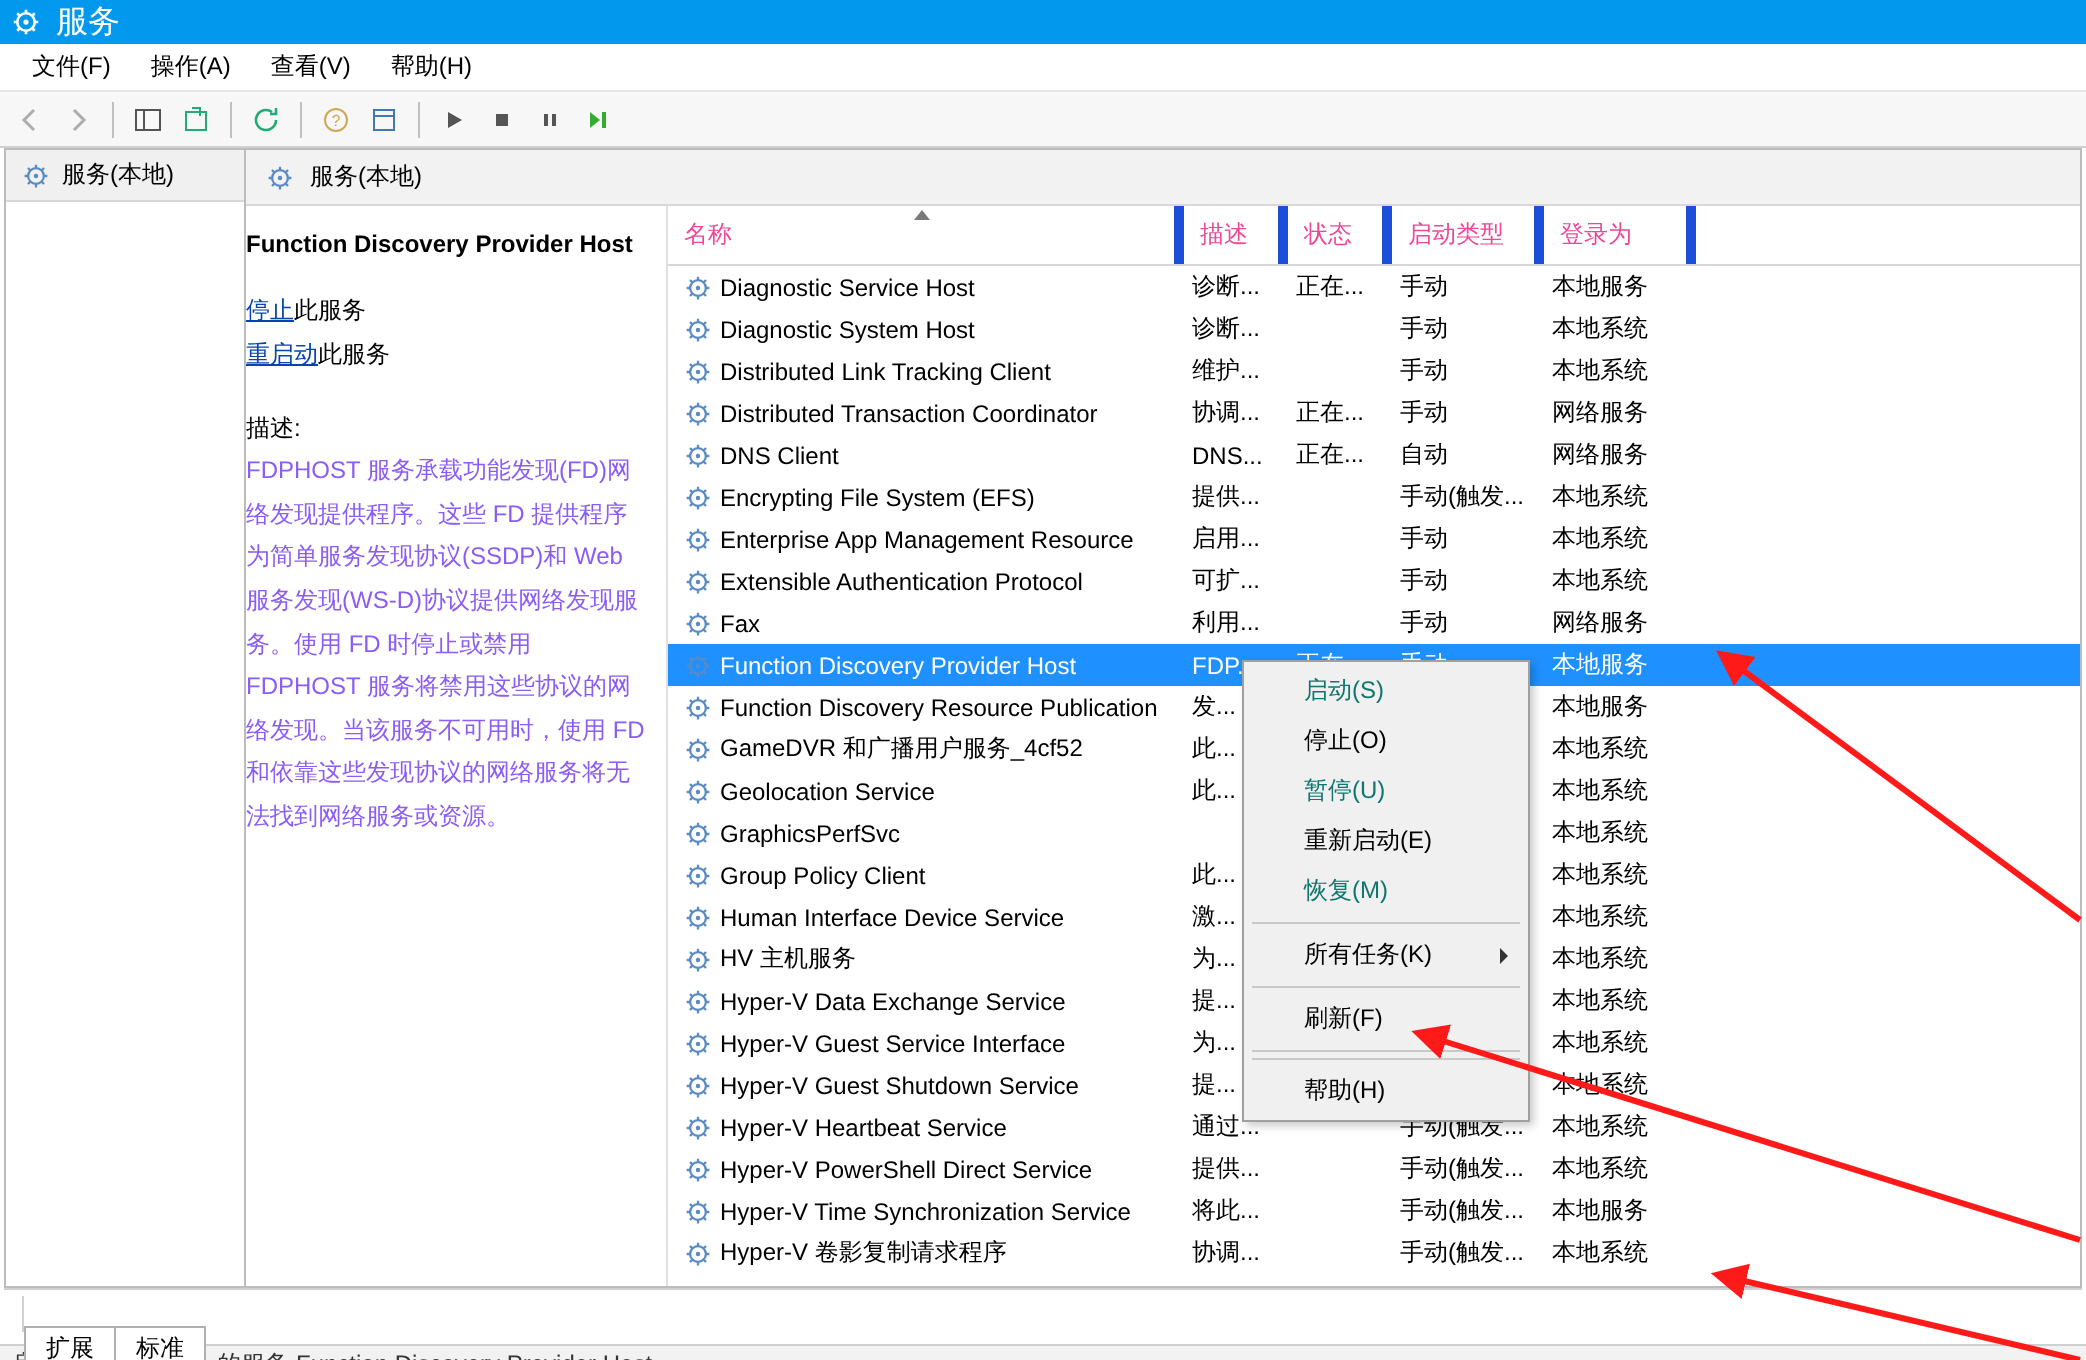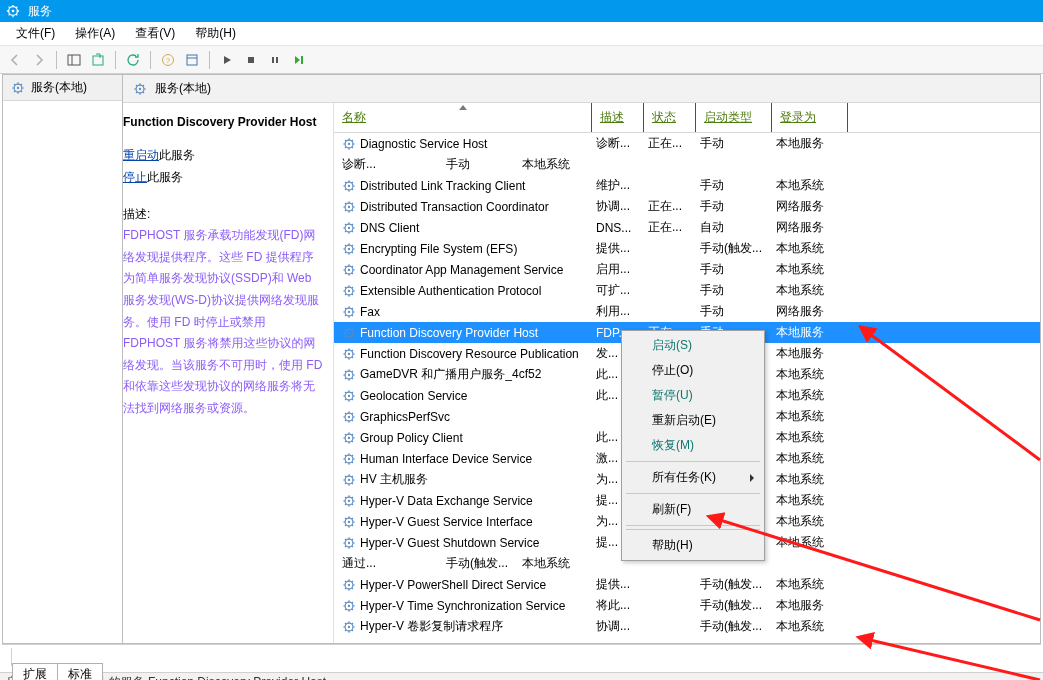--- a/index.html
+++ b/index.html
@@ -1,20 +1,20 @@
 <!DOCTYPE html>
 <html><head>
 <meta charset="utf-8">
 <style>
 * { box-sizing: border-box; margin: 0; padding: 0; font-family: "Microsoft YaHei", "Segoe UI", Tahoma, sans-serif; }
 body { background: #fff; font-size: 12px; overflow: hidden; width: 1043px; height: 680px; position: relative; }
 
 .titlebar { background: #0298ee; color: #fff; height: 22px; display: flex; align-items: center; padding: 0 6px; gap: 8px; }
 .titlebar .title-icon { width: 14px; height: 14px; display: inline-flex; }
-.titlebar .title-text { font-size: 12px; }
+.titlebar .title-text { font-size: 16px; }
 
 .menubar { background: #fff; height: 24px; display: flex; align-items: center; padding: 0 6px; border-bottom: 1px solid #e5e5e5; }
 .menubar .menu { padding: 8px 10px; cursor: default; }
 
 .toolbar { background: #f7f7f7; height: 28px; display: flex; align-items: center; padding: 0 4px; gap: 2px; border-bottom: 1px solid #d0d0d0; }
 .toolbar .tbtn { width: 22px; height: 22px; display: flex; align-items: center; justify-content: center; cursor: default; border: 1px solid transparent; }
 .toolbar .tbtn.disabled { opacity: 0.45; }
 .toolbar .sep { width: 1px; height: 18px; background: #c0c0c0; margin: 0 4px; }
 
 .main { display: flex; height: 570px; border: 1px solid #bcbcbc; margin: 0 2px; }
@@ -26,21 +26,21 @@
 
 .detail-pane { width: 210px; padding: 10px 10px 10px 0; font-size: 12px; }
 .detail-pane h3 { font-size: 12px; font-weight: bold; margin-bottom: 4px; line-height: 1.5; }
 .detail-pane .link { color: #0645ad; text-decoration: underline; cursor: pointer; }
 .detail-pane .links { margin: 14px 0 18px 0; line-height: 1.8; }
 .detail-pane .desc-label { margin-bottom: 2px; }
 .detail-pane .desc { line-height: 1.8; color: #8b5cf6; }
 
 .grid-pane { flex: 1; overflow: auto; border-left: 1px solid #e0e0e0; }
 .grid-header { display: flex; background: #fff; border-bottom: 1px solid #d8d8d8; position: sticky; top: 0; }
-.grid-header .col { padding: 6px 8px; border-right: 1px solid #1d4ed8; font-size: 12px; color: #4d7c0f; position: relative; text-decoration: underline; }
+.grid-header .col { padding: 6px 8px; border-right: 5px solid #1d4ed8; font-size: 12px; color: #ec4899; position: relative; }
 .grid-header .col.sort::after { content: ""; position: absolute; top: 2px; left: 50%; transform: translateX(-50%); border-left: 4px solid transparent; border-right: 4px solid transparent; border-bottom: 5px solid #7a7a7a; }
 .col-name { width: 258px; }
 .col-desc { width: 52px; }
 .col-status { width: 52px; }
 .col-start { width: 76px; }
 .col-logon { width: 76px; }
 
 .grid-row { display: flex; align-items: center; height: 21px; padding-left: 4px; cursor: default; }
 .grid-row.selected { background: #1e90ff; color: #fff; }
 .grid-row .cell { padding: 0 4px; white-space: nowrap; overflow: hidden; text-overflow: ellipsis; font-size: 12px; }
@@ -180,24 +180,24 @@
           </svg>
       </span>
       <span>服务(本地)</span>
     </div>
 
     <div class="right-body">
       <div class="detail-pane">
         <h3>Function Discovery Provider Host</h3>
         <div class="links">
           <div>
-            <span class="link">重启动</span><span>此服务</span>
+            <span class="link">停止</span><span>此服务</span>
           </div>
           <div>
-            <span class="link">停止</span><span>此服务</span>
+            <span class="link">重启动</span><span>此服务</span>
           </div>
         </div>
         <div class="desc-label">描述:</div>
         <div class="desc">FDPHOST 服务承载功能发现(FD)网络发现提供程序。这些 FD 提供程序为简单服务发现协议(SSDP)和 Web 服务发现(WS-D)协议提供网络发现服务。使用 FD 时停止或禁用 FDPHOST 服务将禁用这些协议的网络发现。当该服务不可用时，使用 FD 和依靠这些发现协议的网络服务将无法找到网络服务或资源。</div>
       </div>
 
       <div class="grid-pane">
         <div class="grid-header">
           <div class="col col-name sort">名称</div>
           <div class="col col-desc">描述</div>
@@ -216,20 +216,30 @@
                   </svg>
                 </span>
                 <span>Diagnostic Service Host</span>
               </div>
               <div class="cell cell-desc">诊断...</div>
               <div class="cell cell-status">正在...</div>
               <div class="cell cell-start">手动</div>
               <div class="cell cell-logon">本地服务</div>
             </div>
             <div class="grid-row">
+              <div class="cell cell-name">
+                <span class="gear-icon">
+                  <svg viewBox="0 0 16 16">
+                    <circle cx="8" cy="8" r="4.5" fill="none" stroke="#5a8bc4" stroke-width="1.3"></circle>
+                    <circle cx="8" cy="8" r="1.3" fill="#5a8bc4"></circle>
+                    <path d="M8 1.5v2M8 12.5v2M1.5 8h2M12.5 8h2M3.4 3.4l1.4 1.4M11.2 11.2l1.4 1.4M3.4 12.6l1.4-1.4M11.2 4.8l1.4-1.4" stroke="#5a8bc4" stroke-width="1.3"></path>
+                  </svg>
+                </span>
+                <span>Diagnostic System Host</span>
+              </div>
               <div class="cell cell-desc">诊断...</div>
               <div class="cell cell-status"></div>
               <div class="cell cell-start">手动</div>
               <div class="cell cell-logon">本地系统</div>
             </div>
             <div class="grid-row">
               <div class="cell cell-name">
                 <span class="gear-icon">
                   <svg viewBox="0 0 16 16">
                     <circle cx="8" cy="8" r="4.5" fill="none" stroke="#5a8bc4" stroke-width="1.3"></circle>
@@ -294,21 +304,21 @@
             </div>
             <div class="grid-row">
               <div class="cell cell-name">
                 <span class="gear-icon">
                   <svg viewBox="0 0 16 16">
                     <circle cx="8" cy="8" r="4.5" fill="none" stroke="#5a8bc4" stroke-width="1.3"></circle>
                     <circle cx="8" cy="8" r="1.3" fill="#5a8bc4"></circle>
                     <path d="M8 1.5v2M8 12.5v2M1.5 8h2M12.5 8h2M3.4 3.4l1.4 1.4M11.2 11.2l1.4 1.4M3.4 12.6l1.4-1.4M11.2 4.8l1.4-1.4" stroke="#5a8bc4" stroke-width="1.3"></path>
                   </svg>
                 </span>
-                <span>Coordinator App Management Service</span>
+                <span>Enterprise App Management Resource</span>
               </div>
               <div class="cell cell-desc">启用...</div>
               <div class="cell cell-status"></div>
               <div class="cell cell-start">手动</div>
               <div class="cell cell-logon">本地系统</div>
             </div>
             <div class="grid-row">
               <div class="cell cell-name">
                 <span class="gear-icon">
                   <svg viewBox="0 0 16 16">
@@ -510,20 +520,30 @@
                   </svg>
                 </span>
                 <span>Hyper-V Guest Shutdown Service</span>
               </div>
               <div class="cell cell-desc">提...</div>
               <div class="cell cell-status"></div>
               <div class="cell cell-start"></div>
               <div class="cell cell-logon">本地系统</div>
             </div>
             <div class="grid-row">
+              <div class="cell cell-name">
+                <span class="gear-icon">
+                  <svg viewBox="0 0 16 16">
+                    <circle cx="8" cy="8" r="4.5" fill="none" stroke="#5a8bc4" stroke-width="1.3"></circle>
+                    <circle cx="8" cy="8" r="1.3" fill="#5a8bc4"></circle>
+                    <path d="M8 1.5v2M8 12.5v2M1.5 8h2M12.5 8h2M3.4 3.4l1.4 1.4M11.2 11.2l1.4 1.4M3.4 12.6l1.4-1.4M11.2 4.8l1.4-1.4" stroke="#5a8bc4" stroke-width="1.3"></path>
+                  </svg>
+                </span>
+                <span>Hyper-V Heartbeat Service</span>
+              </div>
               <div class="cell cell-desc">通过...</div>
               <div class="cell cell-status"></div>
               <div class="cell cell-start">手动(触发...</div>
               <div class="cell cell-logon">本地系统</div>
             </div>
             <div class="grid-row">
               <div class="cell cell-name">
                 <span class="gear-icon">
                   <svg viewBox="0 0 16 16">
                     <circle cx="8" cy="8" r="4.5" fill="none" stroke="#5a8bc4" stroke-width="1.3"></circle>

